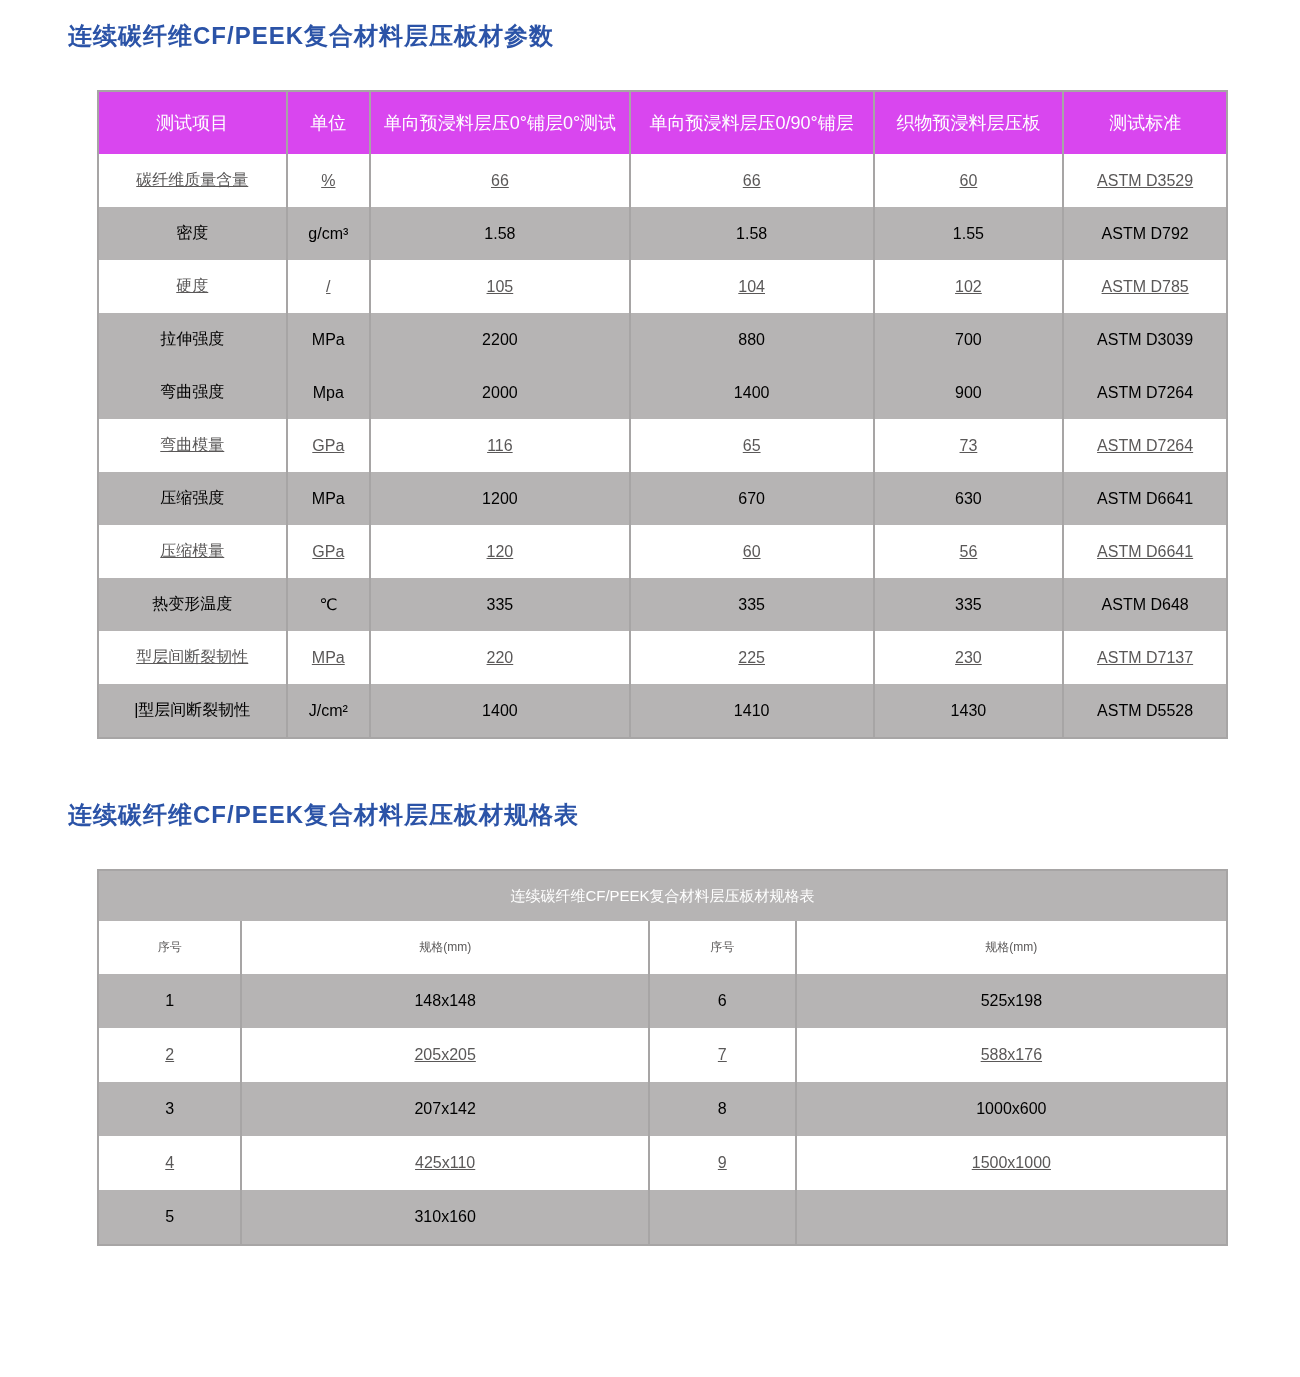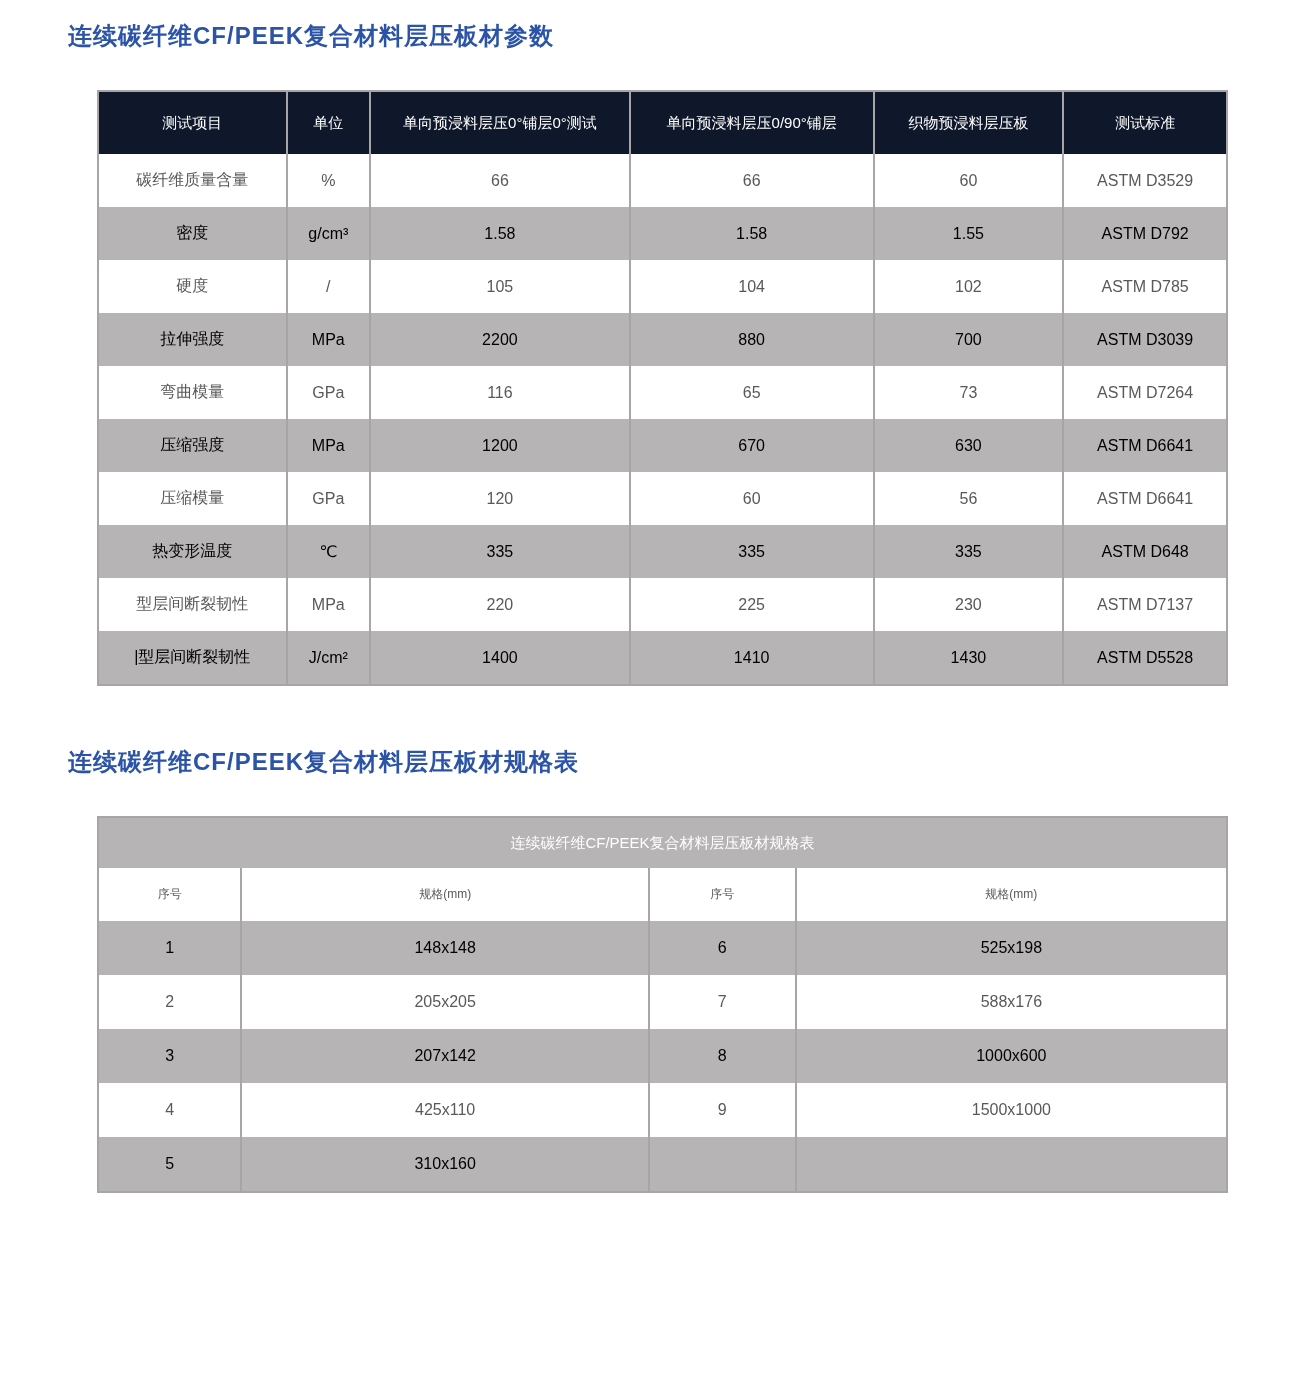--- a/index.html
+++ b/index.html
@@ -43,27 +43,27 @@
     font-weight: 400;
     padding: 0 6px;
     overflow: hidden;
     white-space: nowrap;
   }
   table.data-table th:first-child,
   table.data-table td:first-child { border-left: none; }
 
   
   .params-table thead th {
-    background: #0f172a;
+    background: #d946ef;
     color: #ffffff;
     height: 62px;
-    font-size: 15px;
+    font-size: 18px;
   }
   .params-table td { height: 53px; }
-  tr.row-white td { background: #ffffff; color: #5a5858; }
+  tr.row-white td { background: #ffffff; color: #5a5858; text-decoration: underline; }
   tr.row-gray  td { background: #b6b4b4; color: #000000; }
 
   
   .spec-table .spec-caption {
     background: #b6b4b4;
     color: #ffffff;
     height: 50px;
     font-size: 15px;
     font-weight: 400;
     border-left: none;
@@ -128,20 +128,28 @@
           <td>ASTM D785</td>
         </tr>
         <tr class="row-gray">
           <td>拉伸强度</td>
           <td>MPa</td>
           <td>2200</td>
           <td>880</td>
           <td>700</td>
           <td>ASTM D3039</td>
         </tr>
+        <tr class="row-gray">
+          <td>弯曲强度</td>
+          <td>Mpa</td>
+          <td>2000</td>
+          <td>1400</td>
+          <td>900</td>
+          <td>ASTM D7264</td>
+        </tr>
         <tr class="row-white">
           <td>弯曲模量</td>
           <td>GPa</td>
           <td>116</td>
           <td>65</td>
           <td>73</td>
           <td>ASTM D7264</td>
         </tr>
         <tr class="row-gray">
           <td>压缩强度</td>

